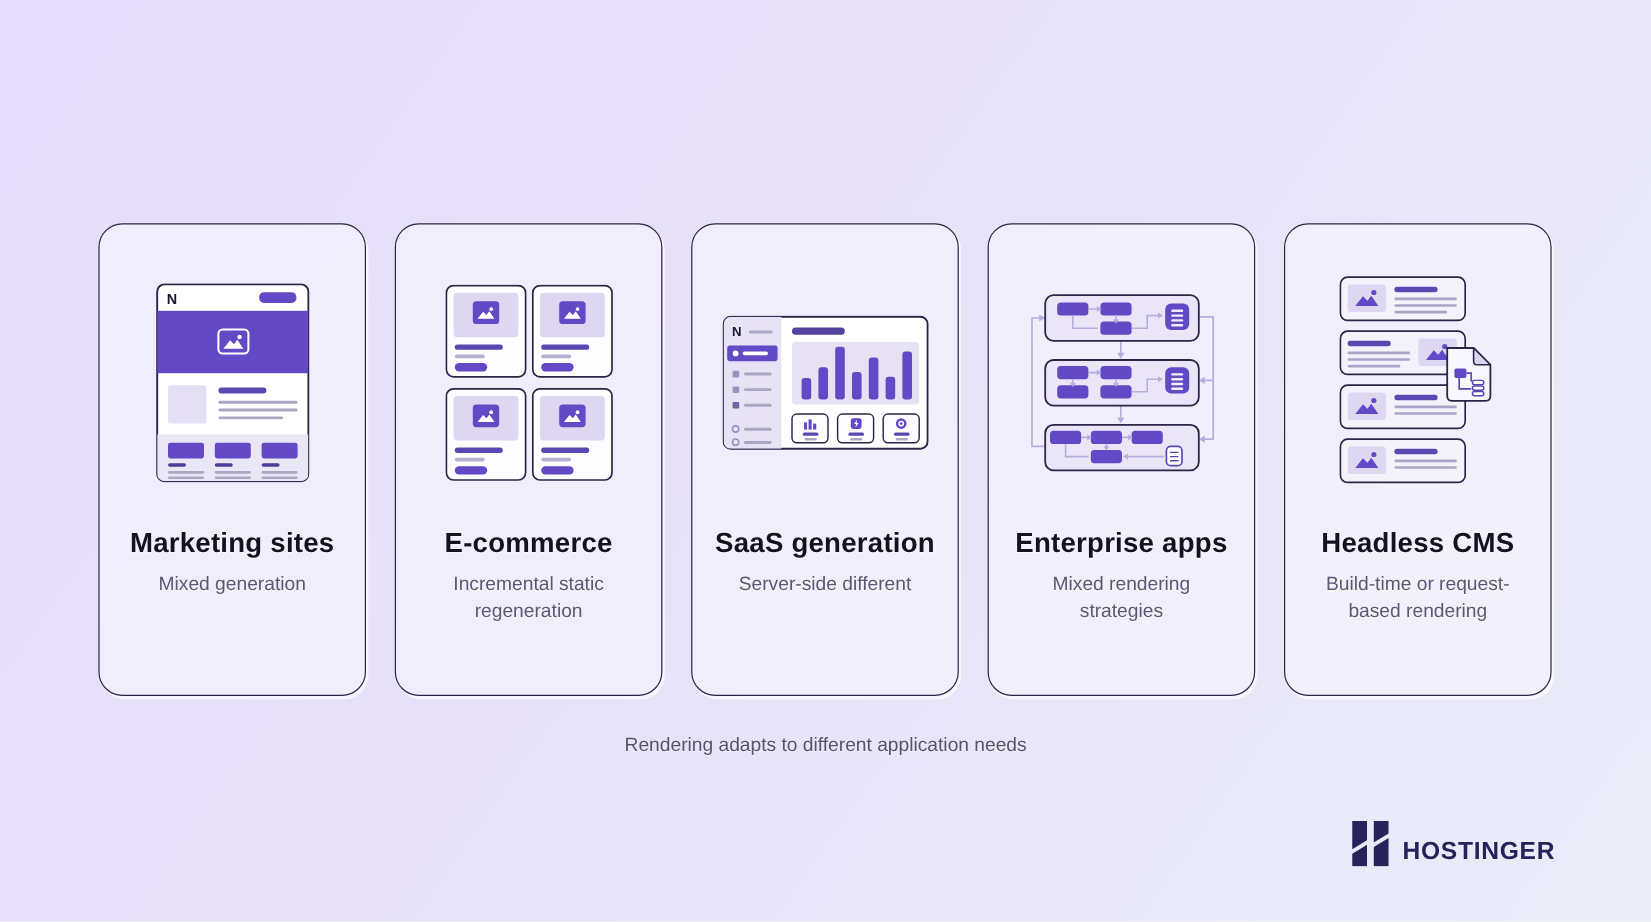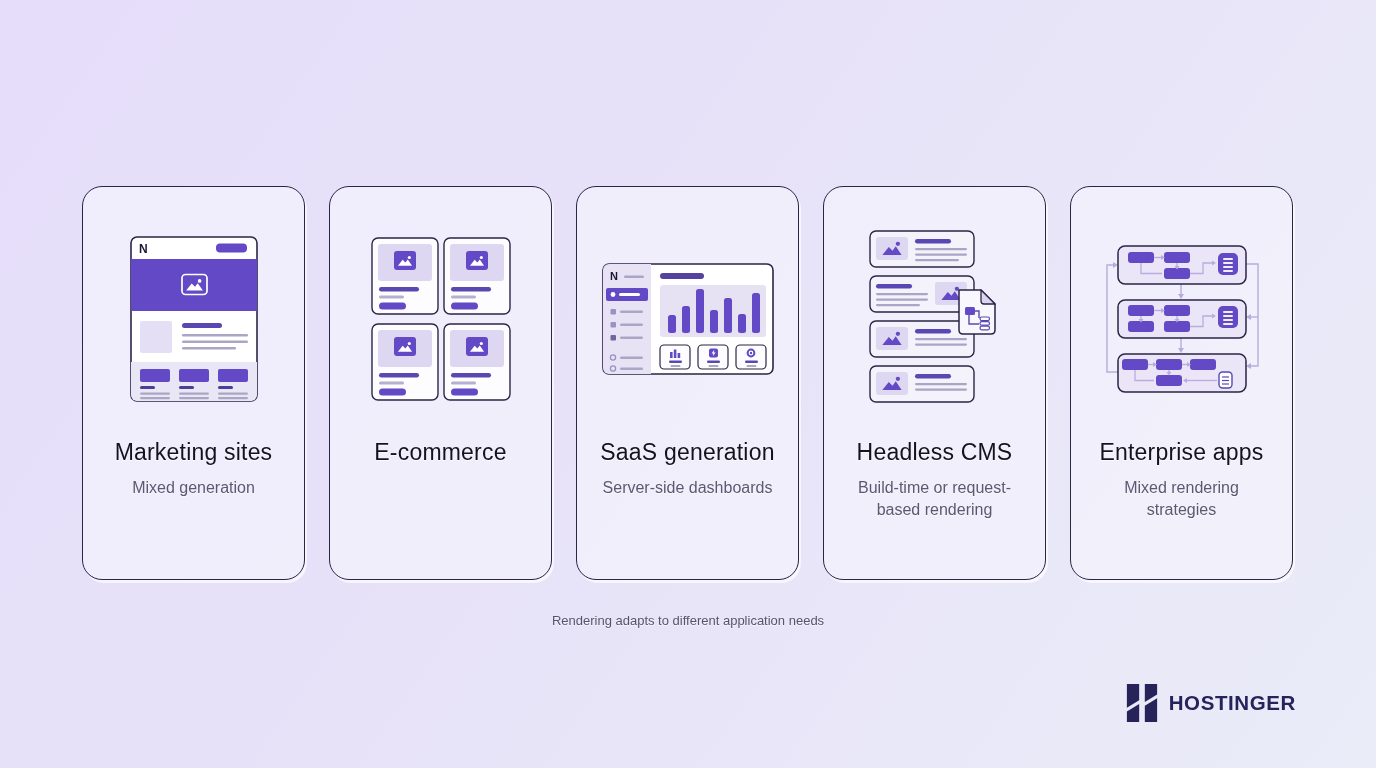--- a/index.html
+++ b/index.html
@@ -13,27 +13,27 @@
     background:linear-gradient(125deg,#e5ddfa 0%,#e7e2f8 45%,#eaecf8 100%);
     font-family:"Liberation Sans",sans-serif;
   }
   .cards{position:absolute;left:82px;top:186px;display:flex;gap:24px}
   .card{
     width:223px;height:394px;border:1.6px solid var(--ink);border-radius:20px;
     background:rgba(244,243,252,.72);box-shadow:2px 3px 0 rgba(255,255,255,.65);
     display:flex;flex-direction:column;align-items:center;text-align:center;
   }
   .illus{height:250px;display:flex;align-items:center;justify-content:center;padding-top:14px}
-  .title{margin:2px 0 0;font-size:23px;font-weight:400;color:#14121f;letter-spacing:.2px;
+  .title{margin:2px 0 0;font-size:23px;font-weight:700;color:#14121f;letter-spacing:.2px;
     text-shadow:0 1px 0 rgba(255,255,255,.7)}
   .subtitle{margin:11px auto 0;font-size:16px;line-height:1.35;color:#5b5872;max-width:172px;
     text-shadow:0 1px 0 rgba(255,255,255,.6)}
-  .caption{position:absolute;top:613px;width:100%;text-align:center;font-size:13px;color:#57536d;
+  .caption{position:absolute;top:613px;width:100%;text-align:center;font-size:16px;color:#57536d;
     text-shadow:0 1px 0 rgba(255,255,255,.6)}
-  .brand{position:absolute;top:684px;right:80px;display:flex;align-items:center;gap:10px}
+  .brand{position:absolute;top:684px;right:80px;display:flex;align-items:flex-end;gap:10px}
   .brand-text{font-size:20.5px;font-weight:800;color:var(--navy);letter-spacing:.6px}
   .bar{fill:var(--accent)}
   svg text{font-family:"Liberation Sans",sans-serif}
 </style>
 </head>
 <body>
 
 <svg width="0" height="0" style="position:absolute" aria-hidden="true">
   <symbol id="mountain" viewBox="0 0 20 14">
     <path d="M1,13 L7,5.5 L10.5,9 L13.5,5 L19,13 Z" fill="currentColor"></path>
@@ -122,20 +122,21 @@
           <rect x="6" y="6" width="54" height="37" rx="3" fill="var(--lavender)"></rect>
           <rect x="22" y="13" width="22" height="19" rx="3" fill="var(--accent)"></rect>
           <use href="#mountain" x="24.5" y="17.5" width="17" height="11" style="color:#ffffff"></use>
           <rect x="7" y="49" width="40" height="4.5" rx="2.2" fill="var(--accent-dark)"></rect>
           <rect x="7" y="57.5" width="25" height="3" rx="1.5" fill="#b5b0cd"></rect>
           <rect x="7" y="64.5" width="27" height="7" rx="3.5" fill="var(--accent)"></rect>
         </g>
       </svg>
     </div>
     <h2 class="title">E-commerce</h2>
+    <p class="subtitle">Incremental static regeneration</p>
   </div>
 
   <div class="card">
     <div class="illus">
       <svg width="172" height="112" viewBox="0 0 172 112">
         <defs>
             <clipPath id="c3">
               <rect x="1" y="1" width="170" height="110" rx="6"></rect>
             </clipPath>
           </defs>
@@ -191,76 +192,21 @@
             <rect x="134" y="82" width="30" height="24" rx="4" fill="#fdfdff" stroke="var(--ink)" stroke-width="1.2"></rect>
             <circle cx="149" cy="90" r="4.4" fill="var(--accent)"></circle>
             <circle cx="149" cy="90" r="1.8" fill="none" stroke="#ffffff" stroke-width="1.2"></circle>
             <rect x="143" y="97.5" width="13" height="2.6" rx="1.3" fill="var(--accent-dark)"></rect>
             <rect x="144.5" y="102" width="10" height="2" rx="1" fill="var(--gray-line)"></rect>
           </g>
         </g>
       </svg>
     </div>
     <h2 class="title">SaaS generation</h2>
-    <p class="subtitle">Server-side dashboards</p>
-  </div>
-
-  <div class="card">
-    <div class="illus">
-      <svg width="132" height="178" viewBox="0 0 132 178">
-        <g>
-          <rect x="1" y="1" width="104" height="36" rx="6" fill="#f4f2fb" stroke="var(--ink)" stroke-width="1.4"></rect>
-          <rect x="7" y="7" width="32" height="23" rx="3" fill="var(--lavender)"></rect>
-          <use href="#mountain" x="12" y="11" width="22" height="15" style="color:var(--accent)"></use>
-          <rect x="46" y="9" width="36" height="4.5" rx="2.2" fill="var(--accent-dark)"></rect>
-          <rect x="46" y="18" width="52" height="2.2" rx="1.1" fill="#a9a5c6"></rect>
-          <rect x="46" y="23.5" width="52" height="2.2" rx="1.1" fill="#a9a5c6"></rect>
-          <rect x="46" y="29" width="44" height="2.2" rx="1.1" fill="#a9a5c6"></rect>
-        </g>
-        <g transform="translate(0,45)">
-          <rect x="1" y="1" width="104" height="36" rx="6" fill="#f4f2fb" stroke="var(--ink)" stroke-width="1.4"></rect>
-          <rect x="7" y="9" width="36" height="4.5" rx="2.2" fill="var(--accent-dark)"></rect>
-          <rect x="7" y="18" width="52" height="2.2" rx="1.1" fill="#a9a5c6"></rect>
-          <rect x="7" y="23.5" width="52" height="2.2" rx="1.1" fill="#a9a5c6"></rect>
-          <rect x="7" y="29" width="44" height="2.2" rx="1.1" fill="#a9a5c6"></rect>
-          <rect x="66" y="7" width="32" height="23" rx="3" fill="var(--lavender)"></rect>
-          <use href="#mountain" x="71" y="11" width="22" height="15" style="color:var(--accent)"></use>
-        </g>
-        <g transform="translate(0,90)">
-          <rect x="1" y="1" width="104" height="36" rx="6" fill="#f4f2fb" stroke="var(--ink)" stroke-width="1.4"></rect>
-          <rect x="7" y="7" width="32" height="23" rx="3" fill="var(--lavender)"></rect>
-          <use href="#mountain" x="12" y="11" width="22" height="15" style="color:var(--accent)"></use>
-          <rect x="46" y="9" width="36" height="4.5" rx="2.2" fill="var(--accent-dark)"></rect>
-          <rect x="46" y="18" width="52" height="2.2" rx="1.1" fill="#a9a5c6"></rect>
-          <rect x="46" y="23.5" width="52" height="2.2" rx="1.1" fill="#a9a5c6"></rect>
-        </g>
-        <g transform="translate(0,135)">
-          <rect x="1" y="1" width="104" height="36" rx="6" fill="#f4f2fb" stroke="var(--ink)" stroke-width="1.4"></rect>
-          <rect x="7" y="7" width="32" height="23" rx="3" fill="var(--lavender)"></rect>
-          <use href="#mountain" x="12" y="11" width="22" height="15" style="color:var(--accent)"></use>
-          <rect x="46" y="9" width="36" height="4.5" rx="2.2" fill="var(--accent-dark)"></rect>
-          <rect x="46" y="18" width="52" height="2.2" rx="1.1" fill="#a9a5c6"></rect>
-          <rect x="46" y="23.5" width="52" height="2.2" rx="1.1" fill="#a9a5c6"></rect>
-        </g>
-        <g transform="translate(84,58)">
-          <path d="M6,2 H28 L42,16 V42 Q42,46 38,46 H10 Q6,46 6,42 Z" fill="#f8f7fd" stroke="var(--ink)" stroke-width="1.5" stroke-linejoin="round"></path>
-          <path d="M28,2 L42,16 H31 Q28,16 28,13 Z" fill="#dcd5f0" stroke="var(--ink)" stroke-width="1.3" stroke-linejoin="round"></path>
-          <rect x="12" y="19" width="10" height="8" rx="1.5" fill="var(--accent)"></rect>
-          <path d="M16,27 V36 H26" fill="none" stroke="var(--accent-dark)" stroke-width="1.4"></path>
-          <path d="M22,23 H26 V30" fill="none" stroke="var(--accent-dark)" stroke-width="1.4"></path>
-          <g>
-            <rect x="27" y="29" width="9.5" height="3.6" rx="1.8" fill="#ffffff" stroke="var(--accent-dark)" stroke-width="1.2"></rect>
-            <rect x="27" y="33.6" width="9.5" height="3.6" rx="1.8" fill="#ffffff" stroke="var(--accent-dark)" stroke-width="1.2"></rect>
-            <rect x="27" y="38.2" width="9.5" height="3.6" rx="1.8" fill="#ffffff" stroke="var(--accent-dark)" stroke-width="1.2"></rect>
-          </g>
-        </g>
-      </svg>
-    </div>
-    <h2 class="title">Headless CMS</h2>
-    <p class="subtitle">Build-time or request-based rendering</p>
+    <p class="subtitle">Server-side different</p>
   </div>
 
   <div class="card">
     <div class="illus">
       <svg width="164" height="150" viewBox="0 0 164 150">
 
         <g stroke="var(--connector)" stroke-width="1.4" fill="none">
           <path d="M18,128 H7 V21 H13"></path>
           <path d="M146,20 H158 V122 H151"></path>
           <path d="M158,73 H151"></path>
@@ -351,20 +297,75 @@
             <line x1="122" y1="133" x2="129" y2="133" stroke="var(--accent-dark)" stroke-width="1.2"></line>
             <line x1="122" y1="136.5" x2="129" y2="136.5" stroke="var(--accent-dark)" stroke-width="1.2"></line>
             <line x1="122" y1="140" x2="129" y2="140" stroke="var(--accent-dark)" stroke-width="1.2"></line>
           </g>
         </g>
       </svg>
     </div>
     <h2 class="title">Enterprise apps</h2>
     <p class="subtitle">Mixed rendering strategies</p>
   </div>
+
+  <div class="card">
+    <div class="illus">
+      <svg width="132" height="178" viewBox="0 0 132 178">
+        <g>
+          <rect x="1" y="1" width="104" height="36" rx="6" fill="#f4f2fb" stroke="var(--ink)" stroke-width="1.4"></rect>
+          <rect x="7" y="7" width="32" height="23" rx="3" fill="var(--lavender)"></rect>
+          <use href="#mountain" x="12" y="11" width="22" height="15" style="color:var(--accent)"></use>
+          <rect x="46" y="9" width="36" height="4.5" rx="2.2" fill="var(--accent-dark)"></rect>
+          <rect x="46" y="18" width="52" height="2.2" rx="1.1" fill="#a9a5c6"></rect>
+          <rect x="46" y="23.5" width="52" height="2.2" rx="1.1" fill="#a9a5c6"></rect>
+          <rect x="46" y="29" width="44" height="2.2" rx="1.1" fill="#a9a5c6"></rect>
+        </g>
+        <g transform="translate(0,45)">
+          <rect x="1" y="1" width="104" height="36" rx="6" fill="#f4f2fb" stroke="var(--ink)" stroke-width="1.4"></rect>
+          <rect x="7" y="9" width="36" height="4.5" rx="2.2" fill="var(--accent-dark)"></rect>
+          <rect x="7" y="18" width="52" height="2.2" rx="1.1" fill="#a9a5c6"></rect>
+          <rect x="7" y="23.5" width="52" height="2.2" rx="1.1" fill="#a9a5c6"></rect>
+          <rect x="7" y="29" width="44" height="2.2" rx="1.1" fill="#a9a5c6"></rect>
+          <rect x="66" y="7" width="32" height="23" rx="3" fill="var(--lavender)"></rect>
+          <use href="#mountain" x="71" y="11" width="22" height="15" style="color:var(--accent)"></use>
+        </g>
+        <g transform="translate(0,90)">
+          <rect x="1" y="1" width="104" height="36" rx="6" fill="#f4f2fb" stroke="var(--ink)" stroke-width="1.4"></rect>
+          <rect x="7" y="7" width="32" height="23" rx="3" fill="var(--lavender)"></rect>
+          <use href="#mountain" x="12" y="11" width="22" height="15" style="color:var(--accent)"></use>
+          <rect x="46" y="9" width="36" height="4.5" rx="2.2" fill="var(--accent-dark)"></rect>
+          <rect x="46" y="18" width="52" height="2.2" rx="1.1" fill="#a9a5c6"></rect>
+          <rect x="46" y="23.5" width="52" height="2.2" rx="1.1" fill="#a9a5c6"></rect>
+        </g>
+        <g transform="translate(0,135)">
+          <rect x="1" y="1" width="104" height="36" rx="6" fill="#f4f2fb" stroke="var(--ink)" stroke-width="1.4"></rect>
+          <rect x="7" y="7" width="32" height="23" rx="3" fill="var(--lavender)"></rect>
+          <use href="#mountain" x="12" y="11" width="22" height="15" style="color:var(--accent)"></use>
+          <rect x="46" y="9" width="36" height="4.5" rx="2.2" fill="var(--accent-dark)"></rect>
+          <rect x="46" y="18" width="52" height="2.2" rx="1.1" fill="#a9a5c6"></rect>
+          <rect x="46" y="23.5" width="52" height="2.2" rx="1.1" fill="#a9a5c6"></rect>
+        </g>
+        <g transform="translate(84,58)">
+          <path d="M6,2 H28 L42,16 V42 Q42,46 38,46 H10 Q6,46 6,42 Z" fill="#f8f7fd" stroke="var(--ink)" stroke-width="1.5" stroke-linejoin="round"></path>
+          <path d="M28,2 L42,16 H31 Q28,16 28,13 Z" fill="#dcd5f0" stroke="var(--ink)" stroke-width="1.3" stroke-linejoin="round"></path>
+          <rect x="12" y="19" width="10" height="8" rx="1.5" fill="var(--accent)"></rect>
+          <path d="M16,27 V36 H26" fill="none" stroke="var(--accent-dark)" stroke-width="1.4"></path>
+          <path d="M22,23 H26 V30" fill="none" stroke="var(--accent-dark)" stroke-width="1.4"></path>
+          <g>
+            <rect x="27" y="29" width="9.5" height="3.6" rx="1.8" fill="#ffffff" stroke="var(--accent-dark)" stroke-width="1.2"></rect>
+            <rect x="27" y="33.6" width="9.5" height="3.6" rx="1.8" fill="#ffffff" stroke="var(--accent-dark)" stroke-width="1.2"></rect>
+            <rect x="27" y="38.2" width="9.5" height="3.6" rx="1.8" fill="#ffffff" stroke="var(--accent-dark)" stroke-width="1.2"></rect>
+          </g>
+        </g>
+      </svg>
+    </div>
+    <h2 class="title">Headless CMS</h2>
+    <p class="subtitle">Build-time or request-based rendering</p>
+  </div>
 </div>
 
 <div class="caption">Rendering adapts to different application needs</div>
 
 <div class="brand">
   <svg width="34" height="38" viewBox="0 0 36 40">
     <g fill="var(--navy)">
       <path d="M2,0 H15 V17 L2,25 Z"></path>
       <path d="M2,29 L15,21 V40 H2 Z"></path>
       <path d="M21,0 H34 V11 L21,19 Z"></path>

